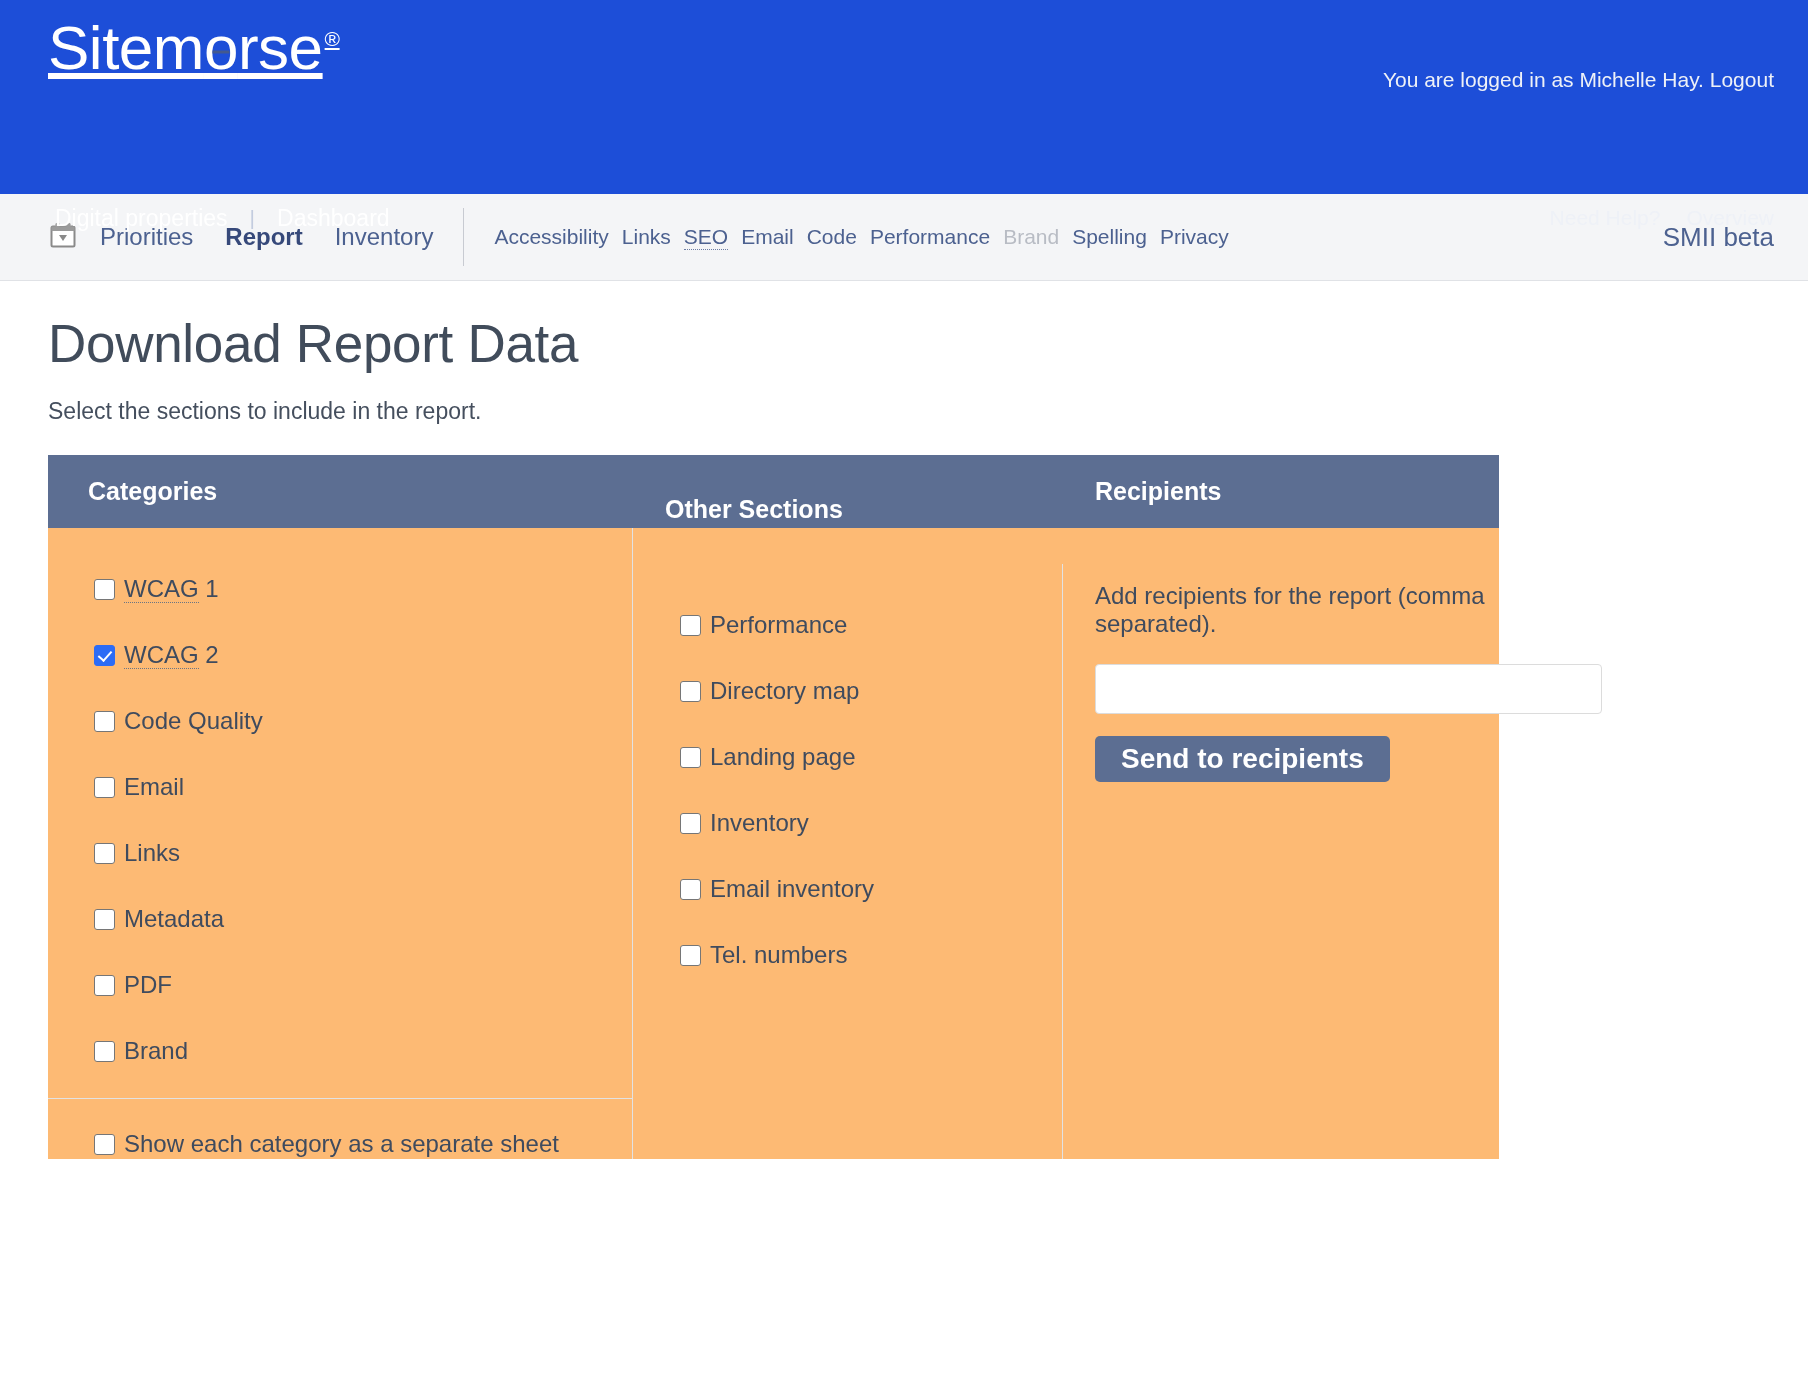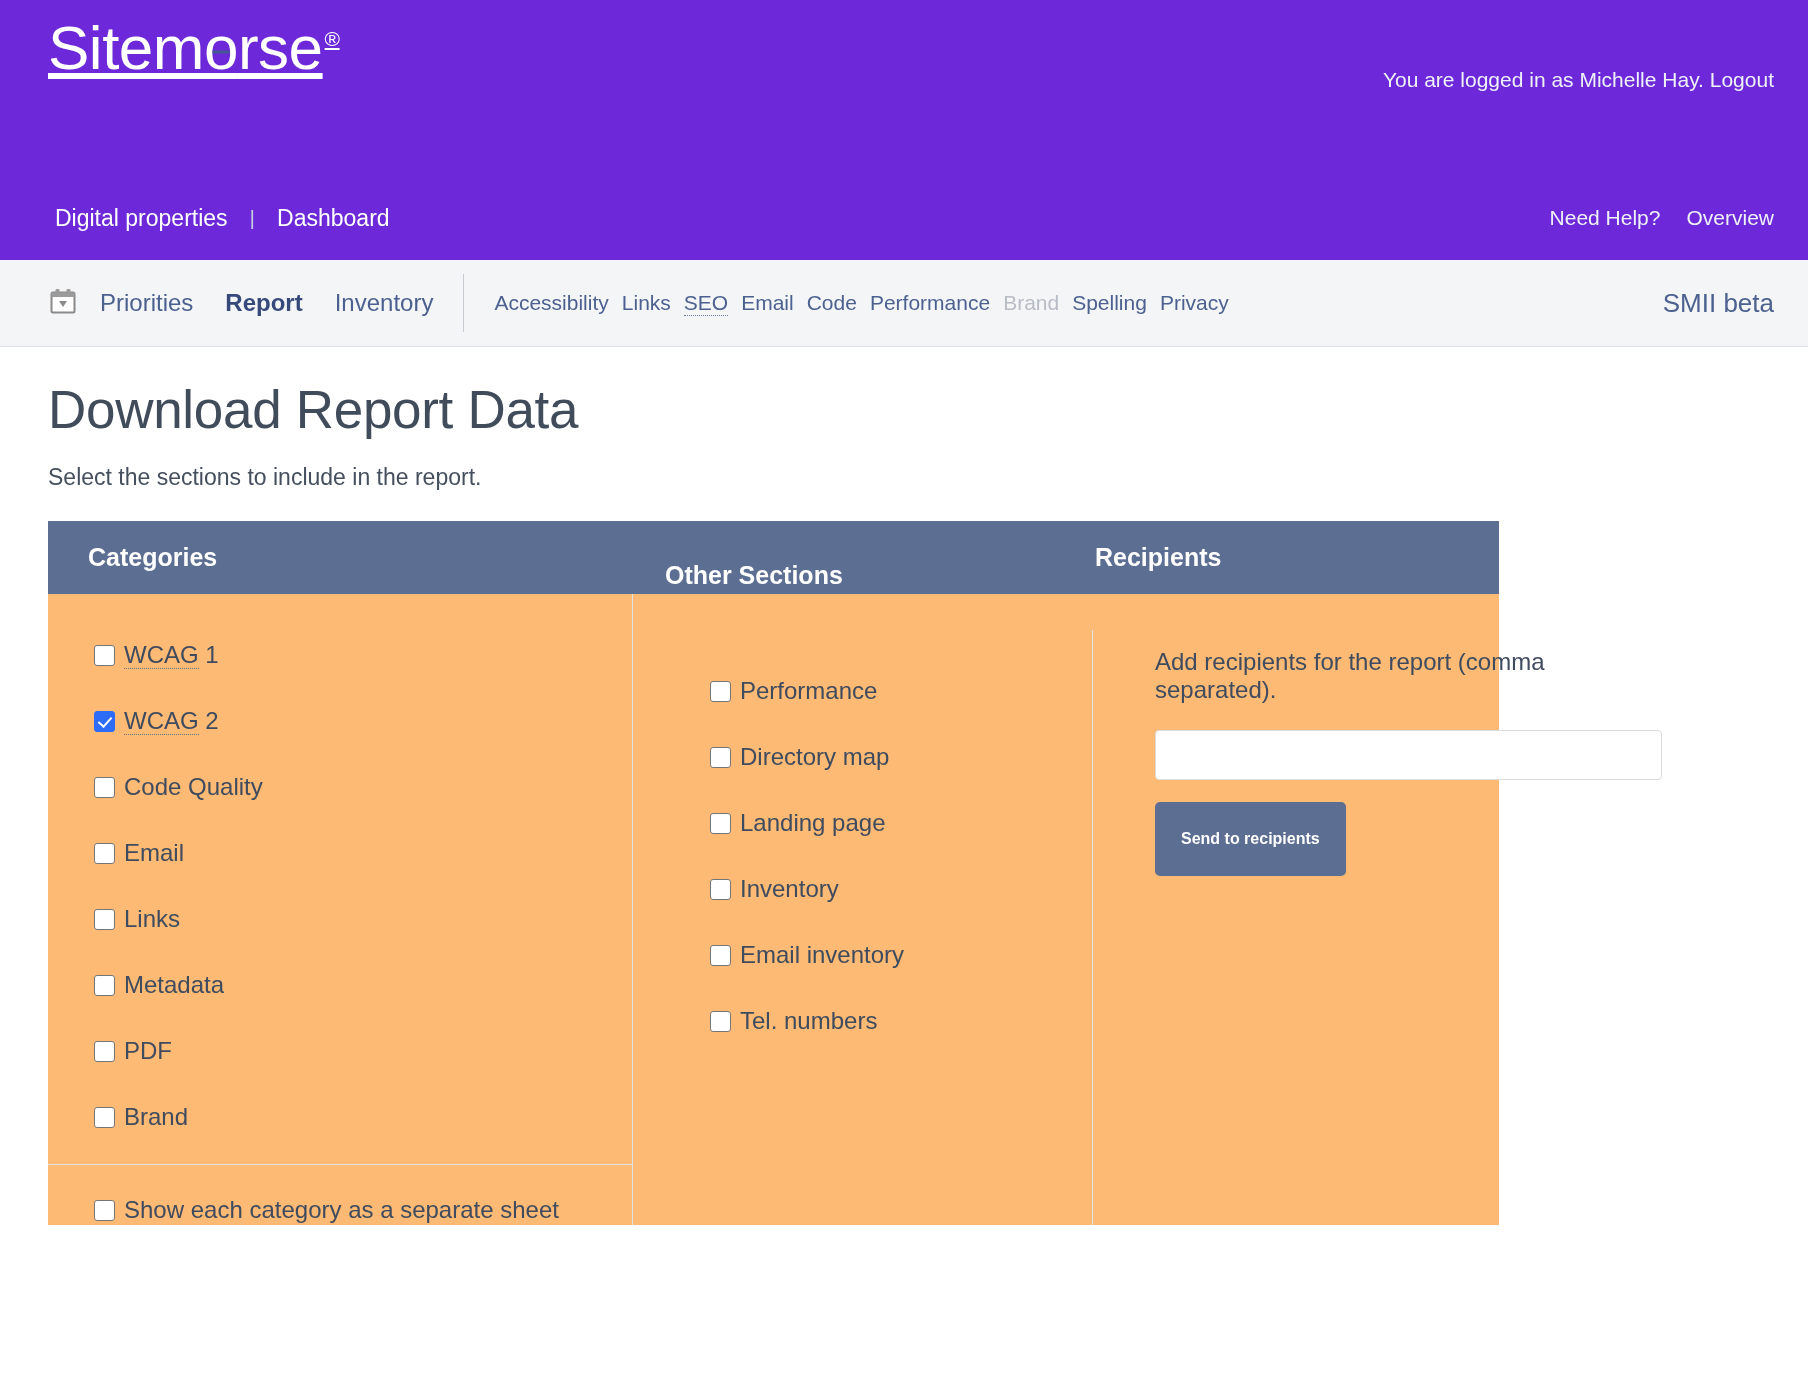--- a/index.html
+++ b/index.html
@@ -7,22 +7,22 @@
   html, body {
     margin: 0; padding: 0;
     width: 1808px;
     background: #ffffff;
     font-family: "Liberation Sans", sans-serif;
     -webkit-font-smoothing: antialiased;
   }
 
   
   .masthead {
-    background: #6d28d9;
-    height: 260px;
+    background: #1d4ed8;
+    height: 194px;
     position: relative;
   }
   .logo {
     position: absolute;
     left: 48px;
     top: 12px;
     color: #ffffff;
     font-size: 62px;
     font-weight: 300;
     letter-spacing: -0.5px;
@@ -179,21 +179,21 @@
     font-weight: bold;
     white-space: nowrap;
   }
   .col-1 { width: 585px; flex: 0 0 585px; }
   .col-2 { width: 430px; flex: 0 0 430px; margin-top: 36px; }
   .col-3 { flex: 1 1 auto; }
   .panel-head .col-1 { padding-left: 40px; }
   .panel-head .col-2 { padding-left: 32px; }
   .panel-head .col-3 { padding-left: 32px; }
 
-  .panel-body { display: flex; min-height: 595px; gap: 30px; }
+  .panel-body { display: flex; min-height: 595px; }
   .body-col { padding-top: 46px; }
   .body-col.col-1 { border-right: 1px solid #e2e2e2; position: relative; }
   .body-col.col-2 { border-right: 1px solid #e2e2e2; padding-left: 32px; }
   .body-col.col-3 { padding-left: 32px; }
 
   .checklist { padding-left: 46px; }
   .checklist.tight { padding-left: 15px; }
   .check-row {
     display: flex;
     align-items: flex-start;
@@ -262,24 +262,24 @@
     padding: 0 12px;
     color: #333;
   }
   .send-btn {
     display: block;
     margin-top: 22px;
     background: #5c6e92;
     color: #ffffff;
     border: 0;
     border-radius: 5px;
-    font-size: 16px;
+    font-size: 28px;
     font-weight: bold;
     font-family: "Liberation Sans", sans-serif;
-    padding: 28px 26px;
+    padding: 7px 26px;
     cursor: pointer;
     white-space: nowrap;
   }
 </style>
 </head>
 <body>
 
 <div class="masthead">
 
   <a class="logo" href="#">

